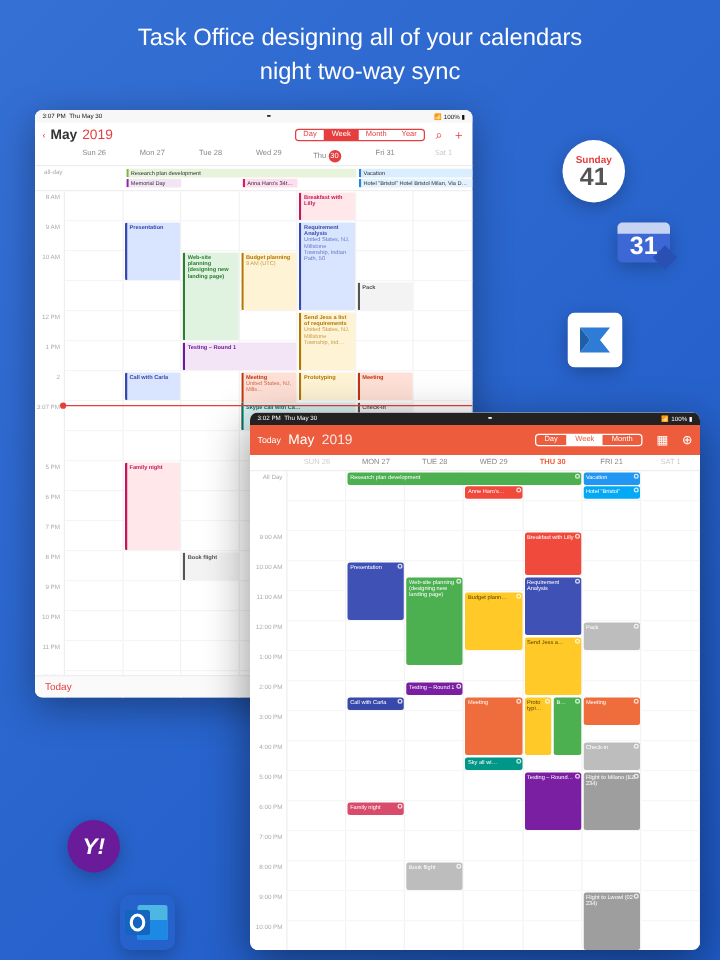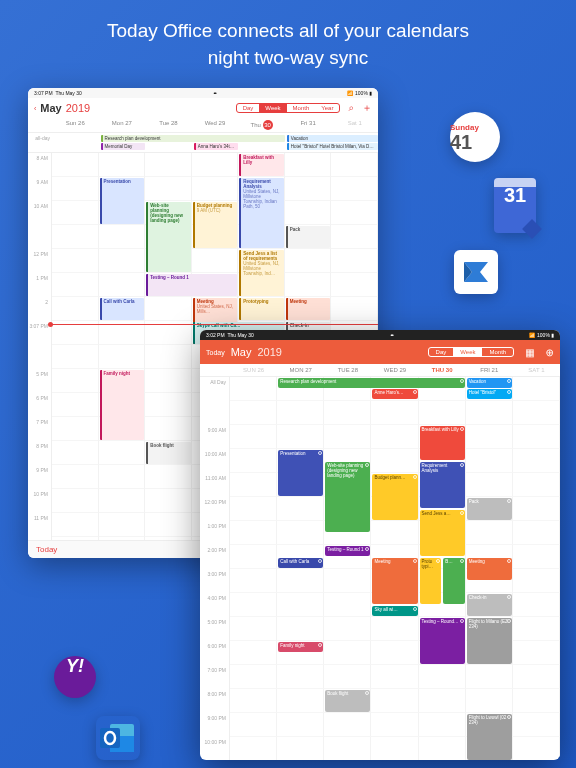--- a/index.html
+++ b/index.html
@@ -44,36 +44,36 @@
 .t2-head .ic{margin-left:5px;font-size:10px}
 .dayrow2{display:grid;grid-template-columns:30px repeat(7,1fr);font-size:6px;color:#888;text-align:center;padding:3px 0;border-bottom:1px solid #eee}
 .dayrow2 .thu{color:#ed5c3c;font-weight:600}
 .grid2{position:relative;display:grid;grid-template-columns:30px repeat(7,1fr);grid-auto-rows:24px}
 .grid2 .h{font-size:5px;color:#aaa;text-align:right;padding-right:3px;padding-top:2px;border-right:1px solid #eee}
 .grid2 .c{border-right:1px solid #f3f3f3;border-bottom:1px solid #f6f6f6}
 .ev2{position:absolute;border-radius:2px;padding:2px;font-size:4.5px;color:#fff;line-height:1.1;overflow:hidden}
 .ev2 .dot{position:absolute;top:1px;right:1px;width:4px;height:4px;border:1px solid rgba(255,255,255,.8);border-radius:50%}
 
 
-.badge{position:absolute;border-radius:8px;box-shadow:0 4px 14px rgba(0,0,0,.25);display:flex;align-items:flex-start;justify-content:center;font-weight:600}
+.badge{position:absolute;border-radius:8px;box-shadow:0 4px 14px rgba(0,0,0,.25);display:flex;align-items:center;justify-content:center;font-weight:600}
 .sunday{width:50px;height:50px;background:#fff;border-radius:50%;flex-direction:column;top:112px;right:76px;font-size:8px;color:#e63e3e}
 .sunday .n{font-size:20px;color:#555;line-height:1}
-.gcal{width:42px;height:55px;background:#3e67d6;color:#fff;top:178px;right:40px;font-size:20px;position:absolute;border-radius:4px}
+.gcal{width:42px;height:32px;background:#3e67d6;color:#fff;top:178px;right:40px;font-size:20px;position:absolute;border-radius:4px}
 .gcal::before{content:"";position:absolute;top:0;left:0;right:0;height:9px;background:#c7d3f3;border-radius:4px 4px 0 0}
 .gcal::after{content:"";position:absolute;right:-3px;bottom:-3px;width:14px;height:14px;background:#2a4fb5;transform:rotate(45deg)}
 .gcal span{position:relative;z-index:1;margin-top:6px}
 .exch{width:44px;height:44px;top:250px;right:78px}
 .yahoo{width:42px;height:42px;background:#6a1b9a;color:#fff;border-radius:50%;bottom:70px;left:54px;font-size:18px;font-style:italic}
 .outlook{width:44px;height:44px;bottom:8px;left:96px}
 </style>
 </head>
 <body>
 
 <div class="hero">
-  <span>Today Office connects all of your calendars</span><br>
+  <span>Task Office designing all of your calendars</span><br>
   <span>night </span><b>two-way sync</b>
 </div>
 
 <div class="badge sunday">
   <span>Sunday</span>
     <span class="n">41</span>
 </div>
 <div class="badge gcal">
     <span>31</span>
   </div>

